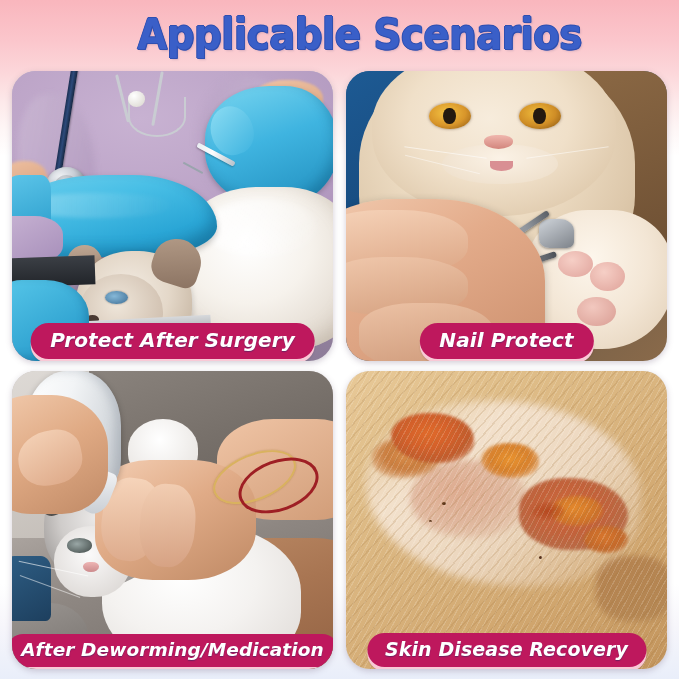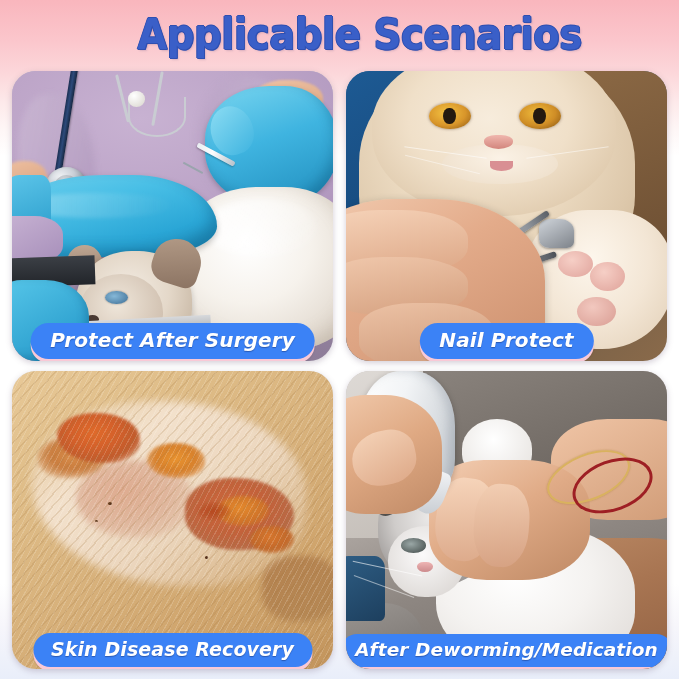--- a/index.html
+++ b/index.html
@@ -49,21 +49,21 @@
     background:#ddd;
     box-shadow:0 2px 6px rgba(110,90,120,0.30);
   }
   .photo{position:absolute;inset:0;overflow:hidden;}
   .photo > *{position:absolute;}
 
   
   .badge{
     position:absolute;left:50%;transform:translateX(-50%);
     bottom:2px;
-    background:#3b82f6;
+    background:#be185d;
     color:#ffffff;
     font-family:"DejaVu Sans",sans-serif;
     font-weight:bold;font-style:italic;
     font-size:20px;
     letter-spacing:0.1px;
     padding:5px 20px 7px 20px;
     border-radius:22px;
     white-space:nowrap;
     box-shadow:0 4px 0 0 #f9c9d6, 0 5px 2px rgba(0,0,0,0.10);
     text-shadow:0 1px 1px rgba(20,40,100,0.45);
@@ -396,41 +396,20 @@
         <div class="cliphandle"></div>
         <div class="hand"></div>
         <div class="finger1"></div>
         <div class="finger2"></div>
         <div class="finger3"></div>
       </div>
       <div class="badge">Nail Protect</div>
     </div>
 
     <div class="card">
-      <div class="photo p3">
-        <div class="pale"></div>
-        <div class="les7"></div>
-        <div class="les2"></div>
-        <div class="les1"></div>
-        <div class="les3"></div>
-        <div class="les4"></div>
-        <div class="les5"></div>
-        <div class="les6"></div>
-        <div class="crust"></div>
-        <div class="spot"></div>
-        <div class="spot2"></div>
-        <div class="spot3"></div>
-        <div class="darkfur"></div>
-        <div class="furstreaks"></div>
-        <div class="furstreaks2"></div>
-      </div>
-      <div class="badge sm">Skin Disease Recovery</div>
-    </div>
-
-    <div class="card">
       <div class="photo p4">
         <div class="wall"></div>
         <div class="torso"></div>
         <div class="leg"></div>
         <div class="floor"></div>
         <div class="bluecloth"></div>
         <div class="armR"></div>
         <div class="catbodyW"></div>
         <div class="catpaw"></div>
         <div class="cathead"></div>
@@ -447,14 +426,35 @@
         <div class="braceletG"></div>
         <div class="braceletR"></div>
         <div class="bottle"></div>
         <div class="tip"></div>
         <div class="hand1"></div>
         <div class="thumb"></div>
       </div>
       <div class="badge xs">After Deworming/Medication</div>
     </div>
 
+    <div class="card">
+      <div class="photo p3">
+        <div class="pale"></div>
+        <div class="les7"></div>
+        <div class="les2"></div>
+        <div class="les1"></div>
+        <div class="les3"></div>
+        <div class="les4"></div>
+        <div class="les5"></div>
+        <div class="les6"></div>
+        <div class="crust"></div>
+        <div class="spot"></div>
+        <div class="spot2"></div>
+        <div class="spot3"></div>
+        <div class="darkfur"></div>
+        <div class="furstreaks"></div>
+        <div class="furstreaks2"></div>
+      </div>
+      <div class="badge sm">Skin Disease Recovery</div>
+    </div>
+
   </div>
 </div>
 
 </body></html>

